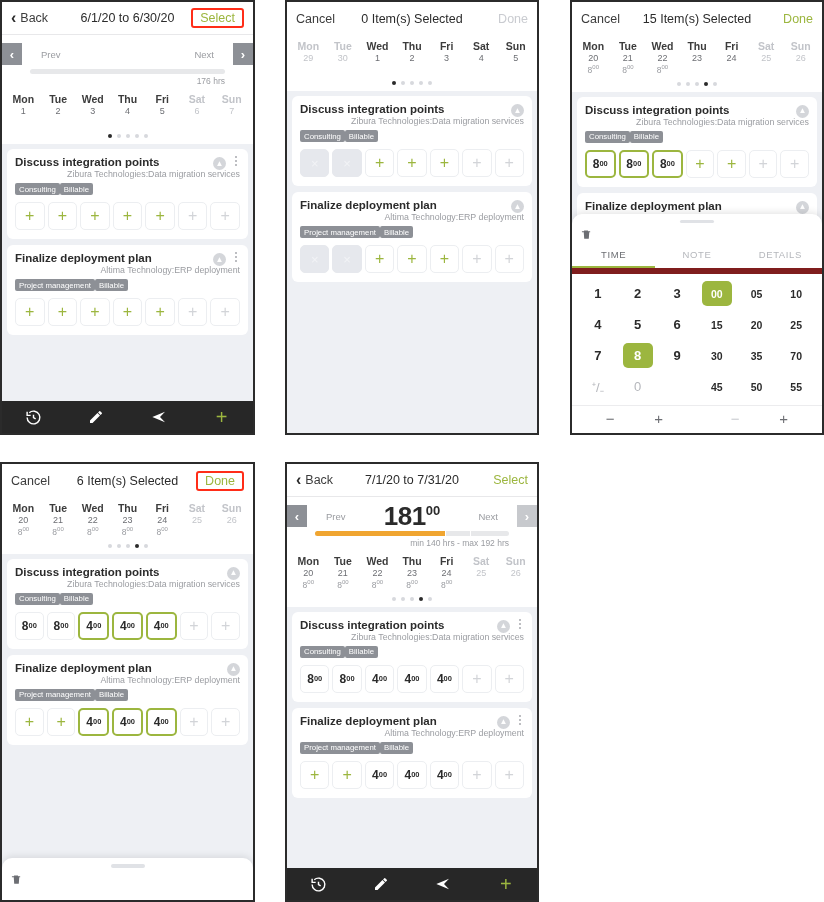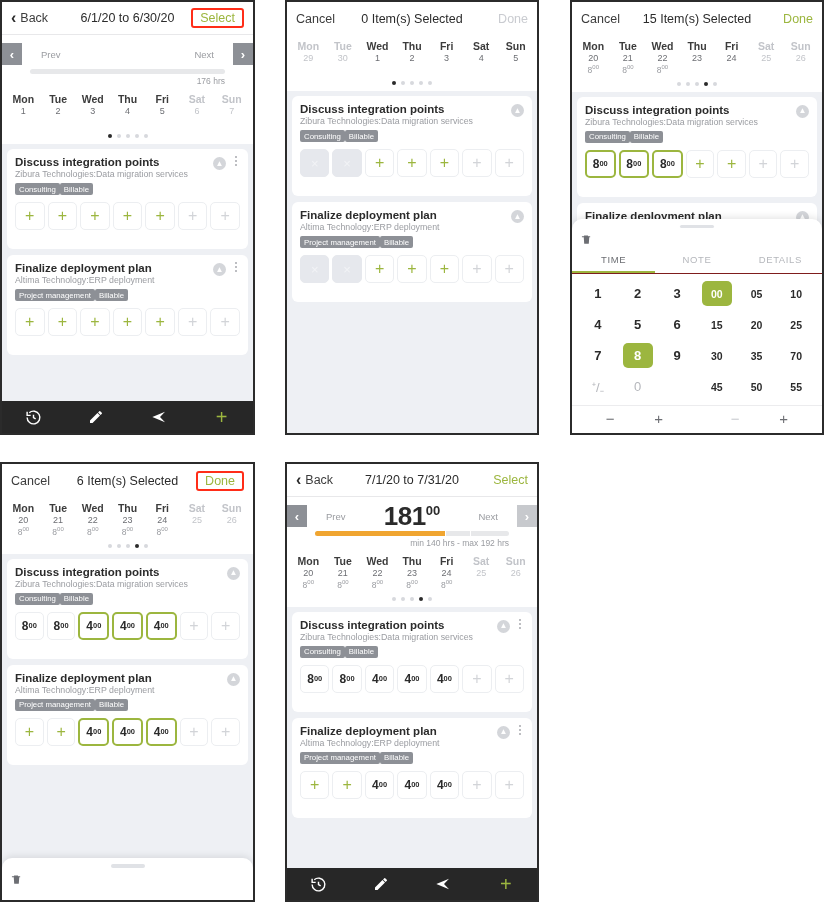--- a/index.html
+++ b/index.html
@@ -68,23 +68,23 @@
   .wd .dh { font-size: 8.5px; color: #9a9ca1; margin-top: 1px; }
   .wd .dh sup { font-size: 6px; vertical-align: super; }
   .wd.dim .dn, .wd.dim .dd { color: #c2c4c9; }
 
   .dots { background: #fff; display: flex; justify-content: center; gap: 5px; padding: 5px 0 6px; }
   .dot { width: 4px; height: 4px; border-radius: 50%; background: #d7d9dd; }
   .dot.on { background: #2b2b2b; }
 
   
   .cards { padding: 5px 5px 0; }
-  .card { background: #fff; border-radius: 6px; padding: 7px 8px 19px; margin-bottom: 6px; position: relative; }
+  .card { background: #fff; border-radius: 6px; padding: 7px 8px 9px; margin-bottom: 6px; position: relative; }
   .card-title { font-size: 11.5px; font-weight: bold; color: #2b2b2b; }
-  .card-sub { font-size: 8.8px; color: #9a9ca1; margin-top: 1px; }
+  .card-sub { font-size: 8.8px; color: #9a9ca1; margin-top: 1px; text-align: right; }
   .tags { margin-top: 4px; display: flex; gap: 0; }
   .tag { background: #8d9096; color: #fff; font-size: 7.8px; padding: 1.5px 4px; border-radius: 2px; }
   .card-ic { position: absolute; right: 22px; top: 8px; width: 13px; height: 13px; border-radius: 50%; background: #d4d6da; display:flex;align-items:center;justify-content:center; }
   .card-ic span { color:#fff; font-size:8px; line-height:1; }
   .card-ic.noktop { right: 8px; }
   .kebab { position: absolute; right: 7px; top: 7px; width: 10px; display: flex; flex-direction: column; align-items: center; gap: 2px; }
   .kebab i { width: 2px; height: 2px; border-radius: 50%; background: #a7a9ae; display: block; }
 
   .cells { display: flex; gap: 3px; margin-top: 7px; }
   .cell {
@@ -110,21 +110,21 @@
 
   
   .sheet {
     position: absolute; left: 0; right: 0; bottom: 0; background: #fff;
     border-top-left-radius: 10px; border-top-right-radius: 10px;
     box-shadow: 0 -2px 7px rgba(0,0,0,0.10);
   }
   .grab { width: 34px; height: 3.5px; border-radius: 2px; background: #e0e2e6; margin: 6px auto 0; }
   .sheet-top { position: relative; height: 20px; }
   .trash { position: absolute; left: 9px; top: 4px; }
-  .tabs { display: flex; border-bottom: 1px solid #7f1d1d; }
+  .tabs { display: flex; border-bottom: 6px solid #7f1d1d; }
   .tab { flex: 1; text-align: center; font-size: 9.5px; letter-spacing: 0.6px; color: #b5b7bc; padding: 6px 0 6px; }
   .tab.on { color: #6c6e73; border-bottom: 2px solid #9cb63f; }
   .keys { padding: 4px 6px 0; }
   .krow { display: flex; }
   .key { flex: 1; height: 31px; display: flex; align-items: center; justify-content: center; font-size: 13px; font-weight: bold; color: #2b2b2b; }
   .key.min { font-size: 10.5px; }
   .key.gray { color: #b5b7bc; font-weight: normal; }
   .key.blank { visibility: hidden; }
   .key .kb { width: 30px; height: 25px; border-radius: 5px; background: #9cb63f; color: #fff; display: flex; align-items: center; justify-content: center; }
   .steppers { display: flex; border-top: 1px solid #ececee; margin-top: 3px; }

